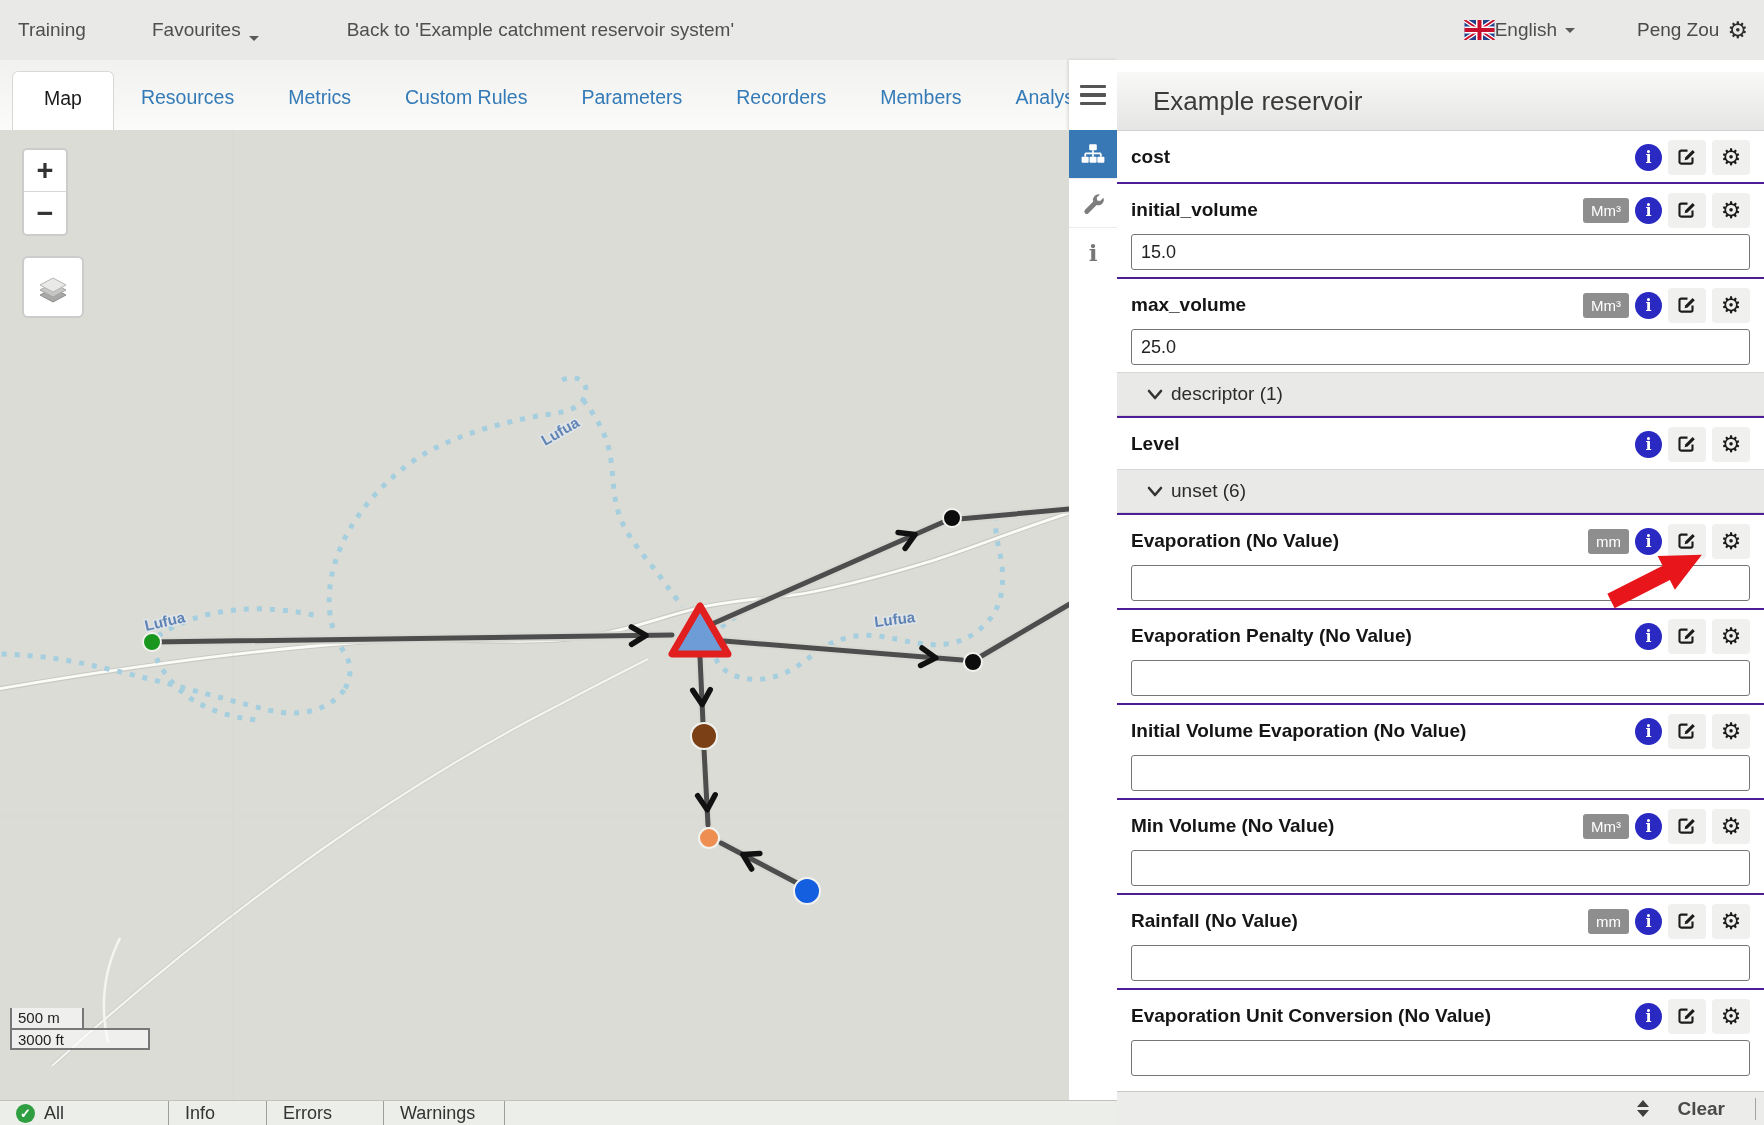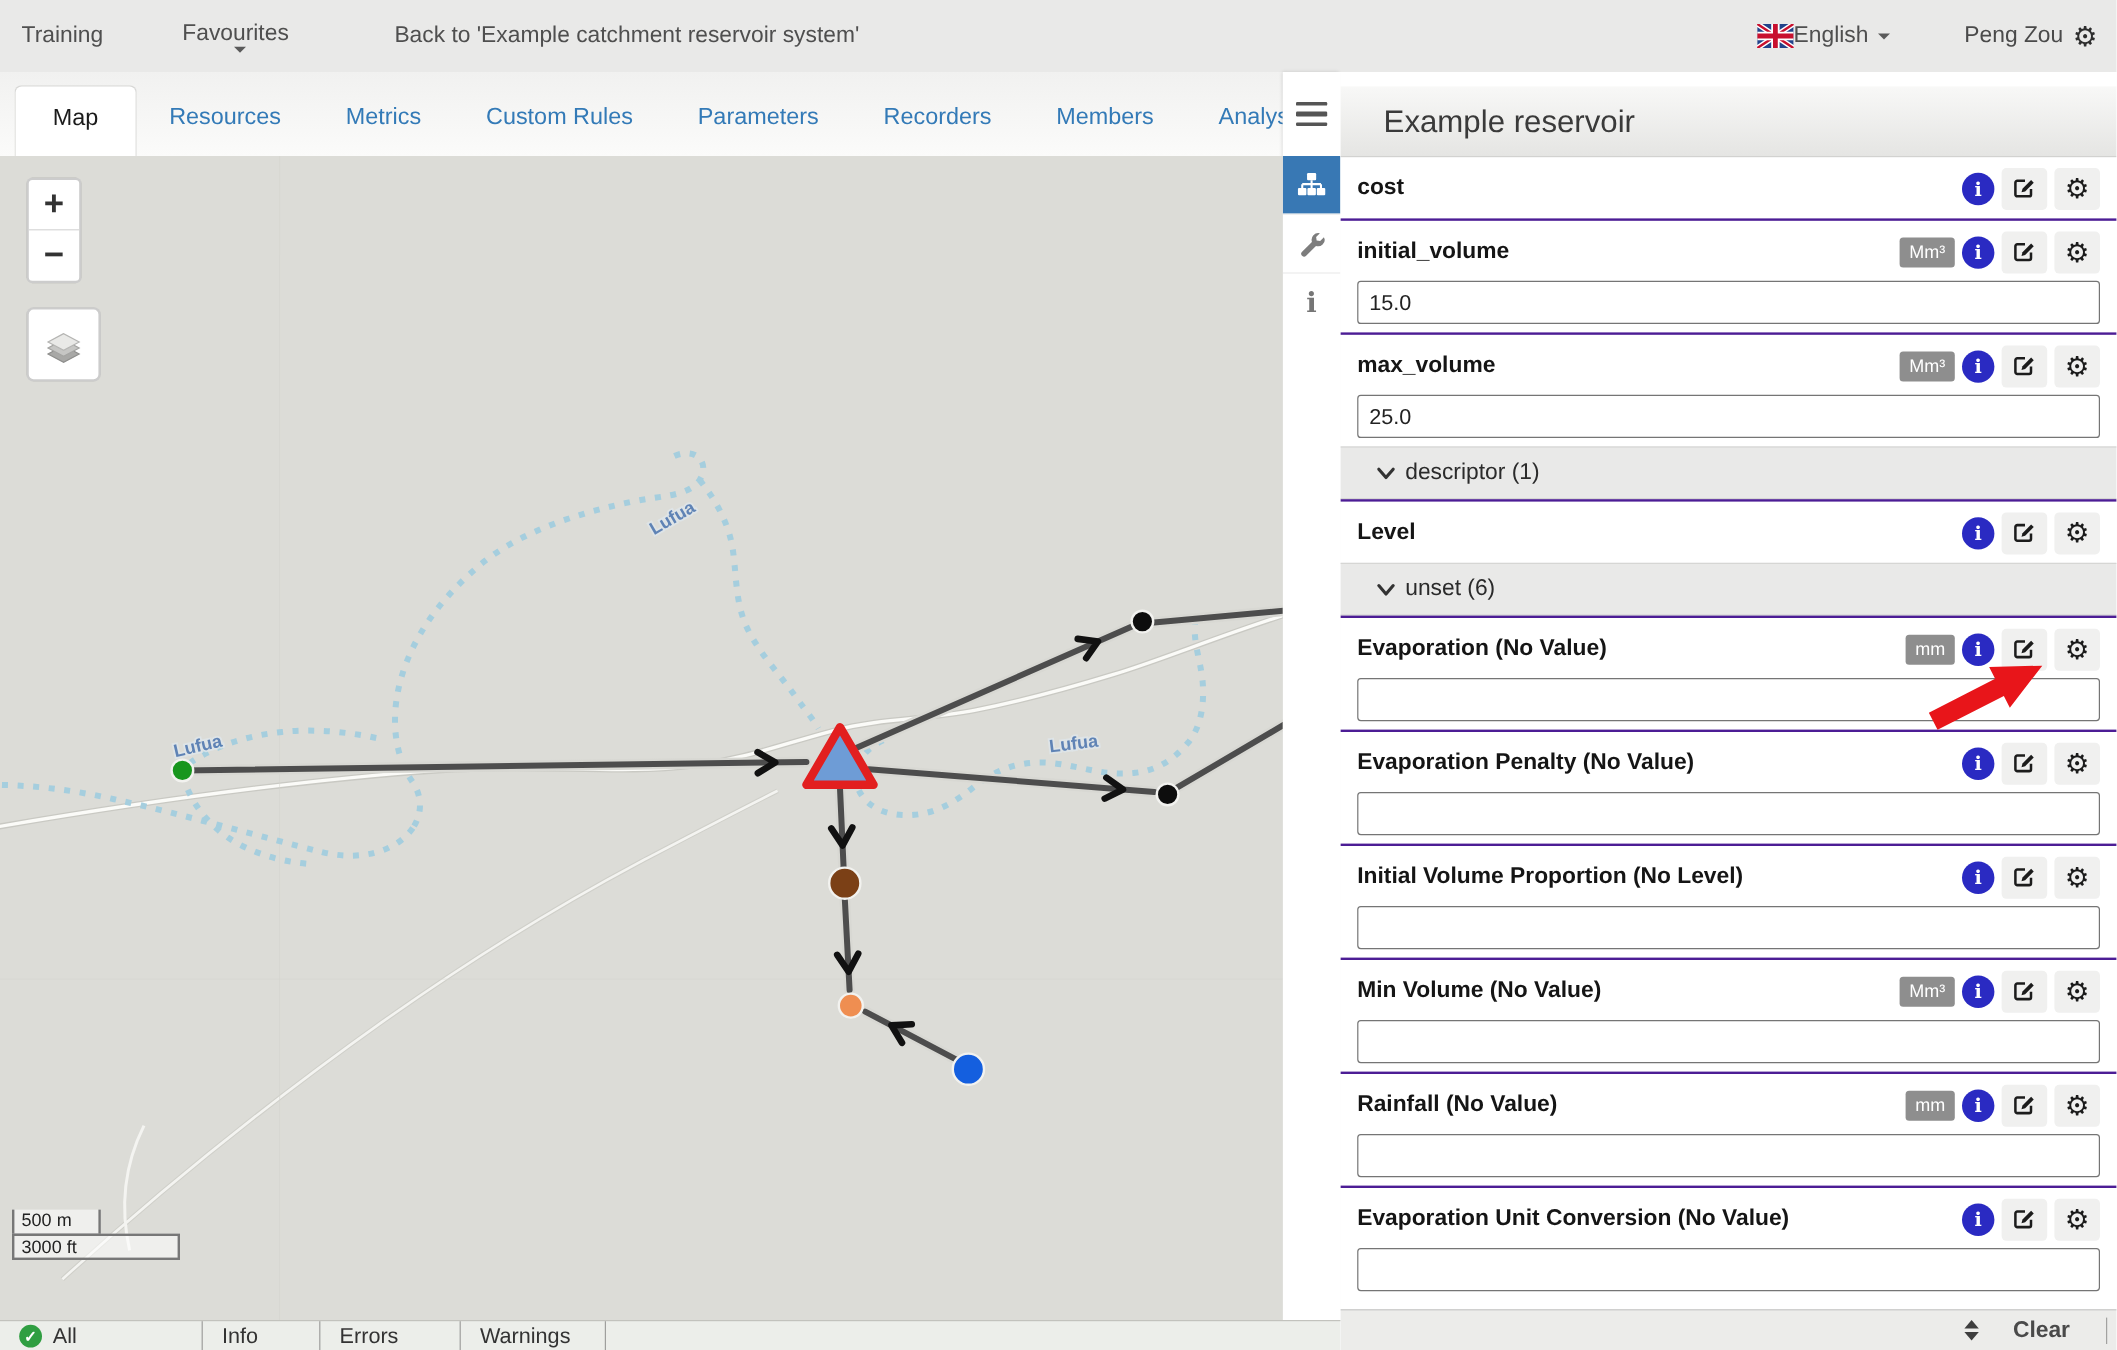--- a/index.html
+++ b/index.html
@@ -4,21 +4,21 @@
 <style>
   html,body{margin:0;padding:0;background:#fff;}
   body{font-family:"Liberation Sans",sans-serif;-webkit-font-smoothing:antialiased;}
   .app{position:relative;width:1764px;height:1125px;overflow:hidden;background:#fff;}
 
   
   .navbar{position:absolute;left:0;top:0;width:1764px;height:60px;background:#e9e9e8;
           display:flex;align-items:center;color:#4f4f4f;font-size:19px;box-sizing:border-box;padding:0 16px;}
   .nav-item{white-space:nowrap;cursor:pointer;}
   .nav-brand{margin-left:2px;margin-right:66px;}
-  .nav-fav{margin-right:88px;display:flex;align-items:center;flex-direction:column;}
+  .nav-fav{margin-right:88px;display:flex;align-items:flex-end;}
   .caret{display:inline-block;width:0;height:0;border-left:5px solid transparent;border-right:5px solid transparent;
          border-top:5px solid #5a5a5a;margin-left:8px;vertical-align:middle;}
   .nav-right{margin-left:auto;display:flex;align-items:center;gap:10px;}
   .flag{width:31px;height:20px;display:block;}
   .nav-lang{display:flex;align-items:center;margin-right:52px;}
   .nav-user{display:flex;align-items:center;gap:8px;color:#4a4a4a;}
   .gear-char{font-size:23px;line-height:1;color:#2e2e2e;}
 
   
   .tabbar{position:absolute;left:0;top:60px;width:1069px;height:70px;background:linear-gradient(#f1f1f0,#fbfbfa);
@@ -351,21 +351,21 @@
               </svg>
             </span>
             <span class="sq-btn">
               <span class="gear-glyph">⚙</span>
             </span>
           </div>
           <input class="finput" type="text" style="">
         </div>
         <div class="field">
           <div class="fhead">
-            <span class="flabel">Initial Volume Proportion (No Level)</span>
+            <span class="flabel">Initial Volume Evaporation (No Value)</span>
             <span class="fspacer"></span>
             <span class="info-btn">i</span>
             <span class="sq-btn">
               <svg width="20" height="20" viewBox="0 0 20 20">
                 <path d="M15.5 10.5v4.5a1.6 1.6 0 0 1-1.6 1.6H4.1a1.6 1.6 0 0 1-1.6-1.6V5.2a1.6 1.6 0 0 1 1.6-1.6h6.4" fill="none" stroke="#1c1c1c" stroke-width="2.1"></path>
                 <path d="M8.4 10.3 15.6 3l2.2 2.2-7.2 7.3-3 .8z" fill="#1c1c1c"></path>
               </svg>
             </span>
             <span class="sq-btn">
               <span class="gear-glyph">⚙</span>

